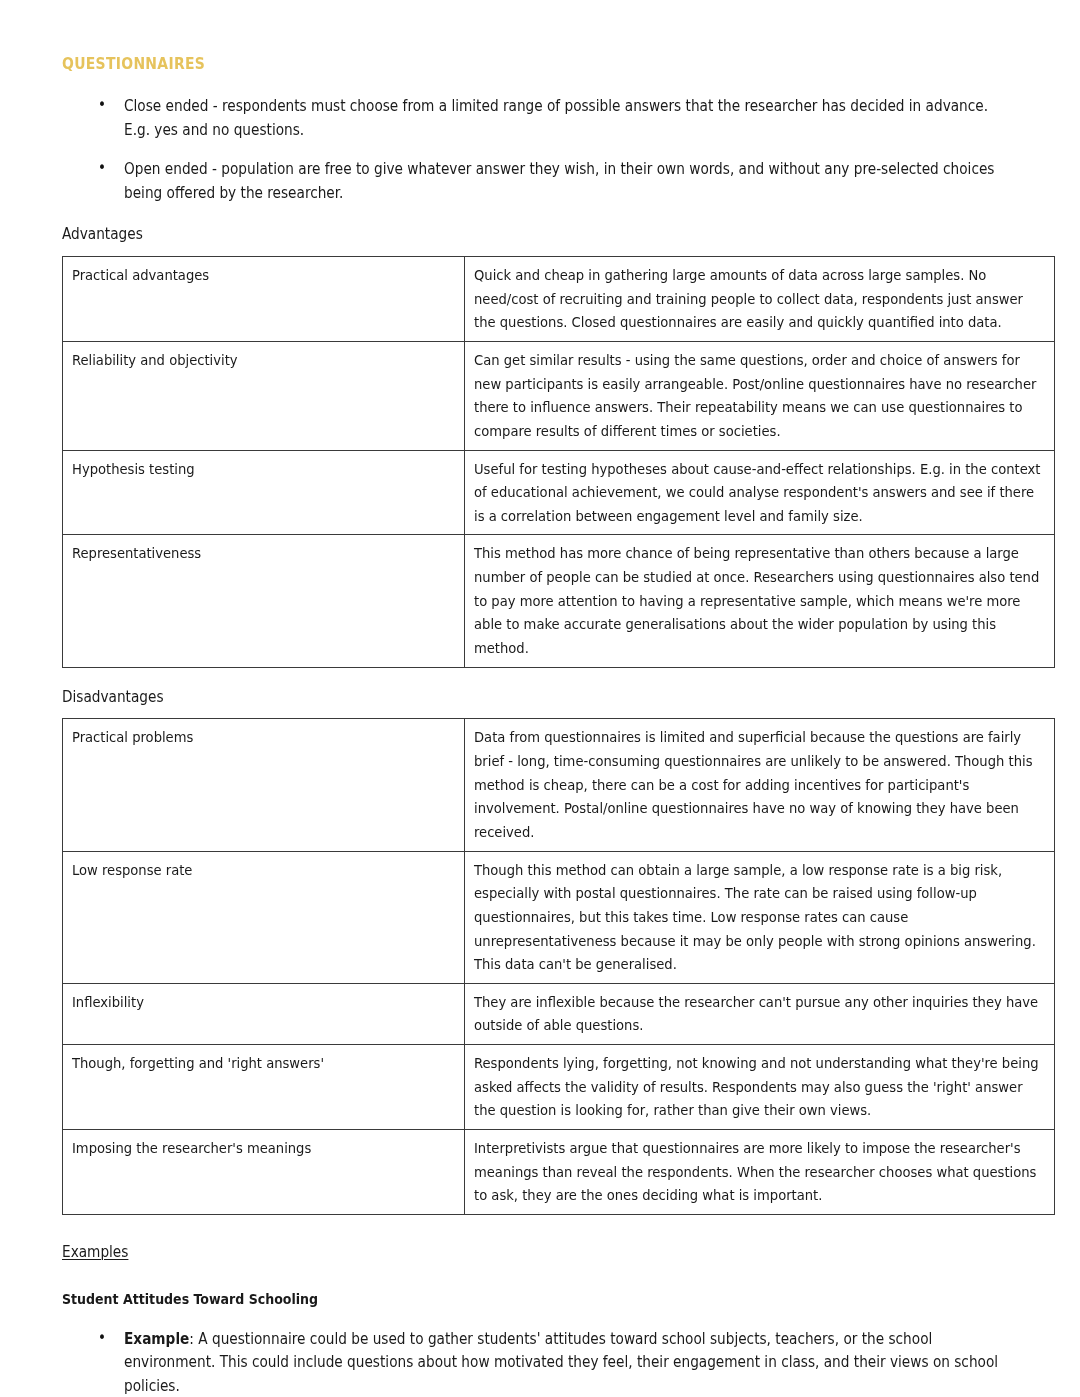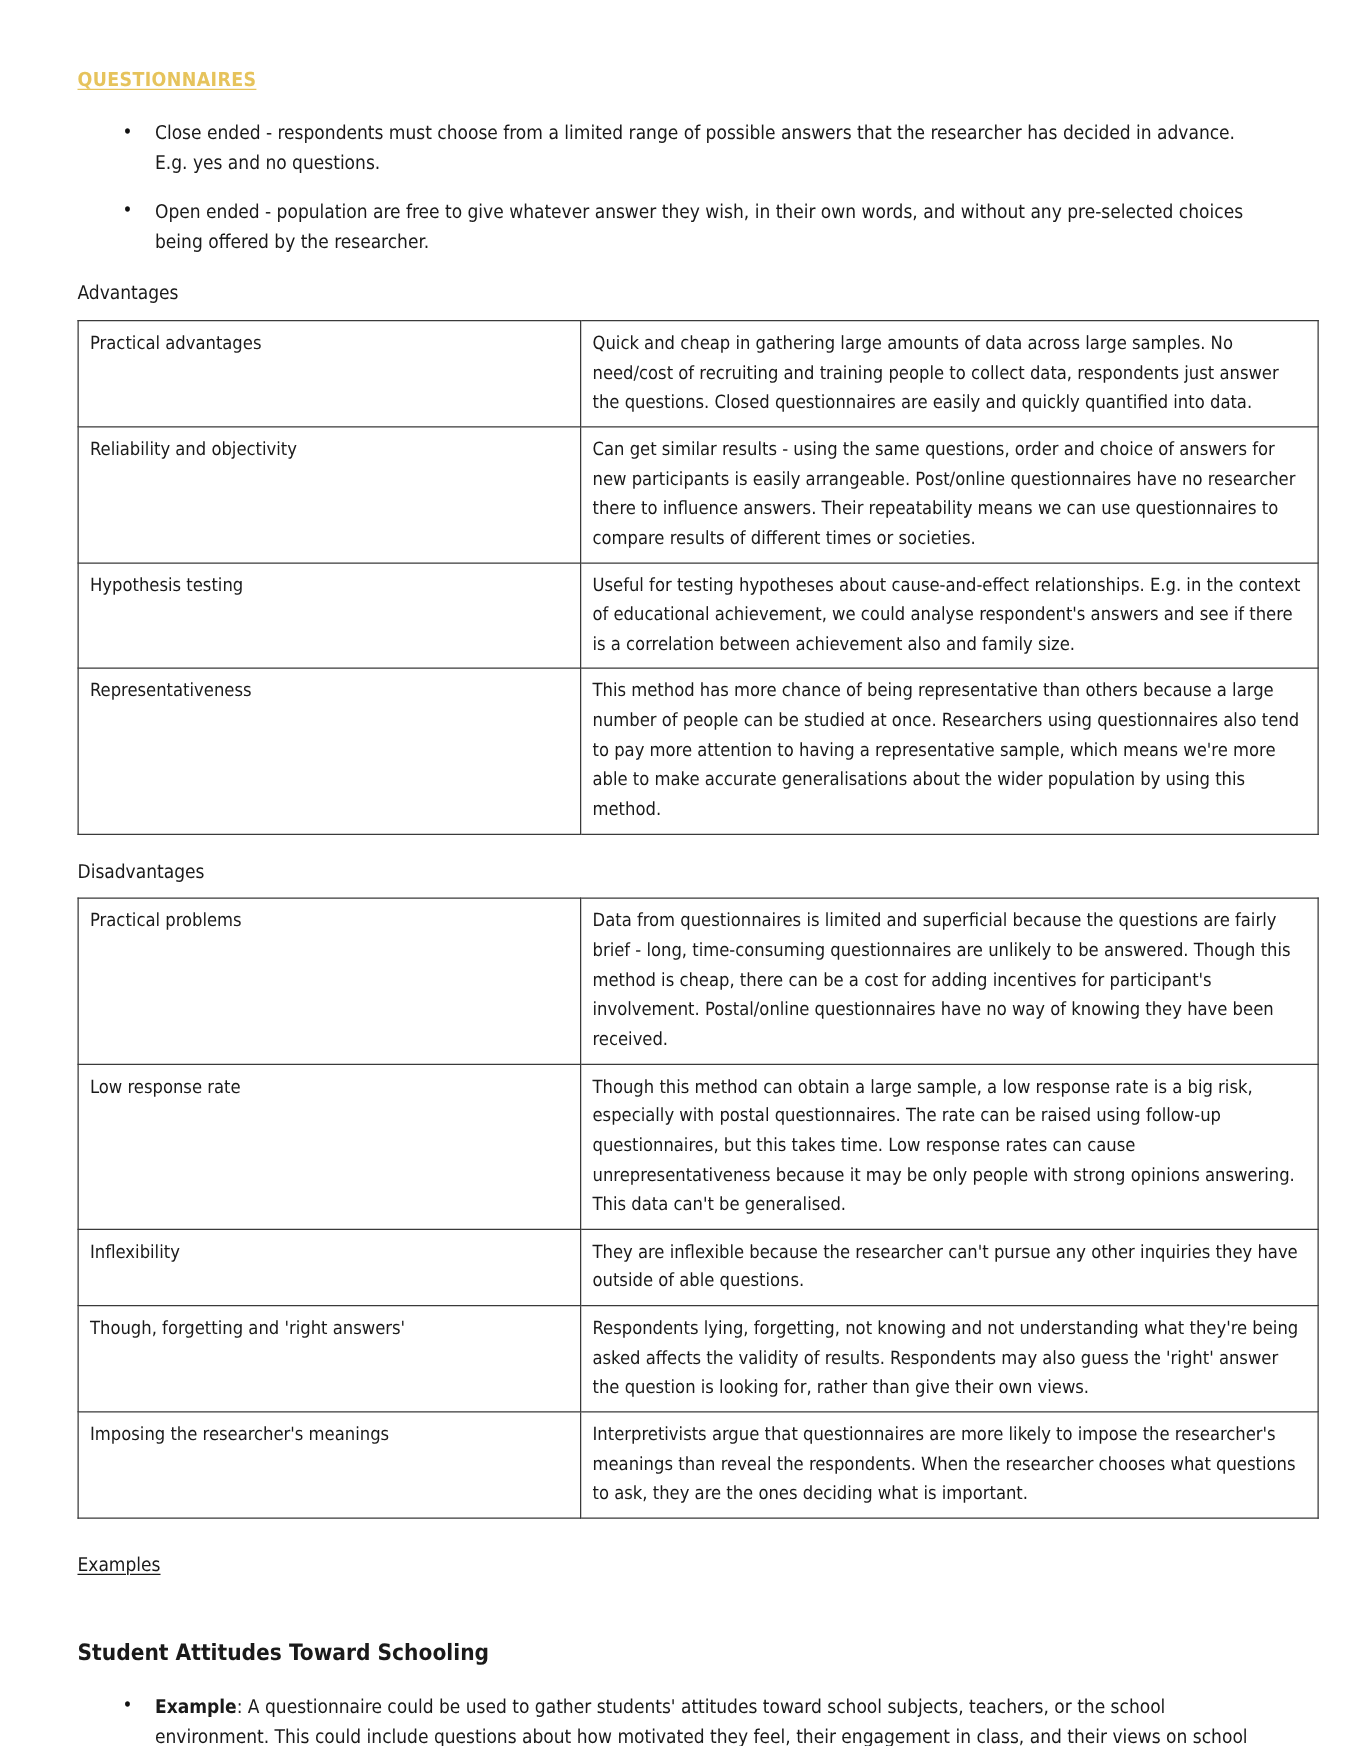--- a/index.html
+++ b/index.html
@@ -23,21 +23,20 @@
     padding: 56px 62px 20px 62px;
     position: relative;
   }
 
   
   .doc-title {
     font-size: 15.5px;
     font-weight: 700;
     letter-spacing: 0.3px;
     color: #e6c35c;
-    text-decoration: underline;
     text-underline-offset: 2px;
     text-decoration-thickness: 1px;
     margin: 0 0 22px 0;
     line-height: 1.1;
   }
 
   
   ul.bullets {
     list-style: none;
     margin: 0;
@@ -67,23 +66,23 @@
     line-height: 1.3;
   }
   .section-label.underlined {
     text-decoration: underline;
     text-underline-offset: 2px;
     text-decoration-thickness: 1px;
     display: inline-block;
     margin-bottom: 12px;
   }
   .sub-heading {
-    font-size: 18px;
+    font-size: 14px;
     font-weight: 700;
-    margin: 36px 0 20px 0;
+    margin: 15px 0 20px 0;
     line-height: 1.3;
   }
 
   
   table.notes-table {
     width: 956px;
     border-collapse: collapse;
     table-layout: fixed;
     margin: 0 0 0 0;
     border: 1.4px solid #222;
@@ -122,21 +121,21 @@
       <tr>
         <td class="col-key">Practical advantages</td>
         <td class="col-val">Quick and cheap in gathering large amounts of data across large samples. No need/cost of recruiting and training people to collect data, respondents just answer the questions. Closed questionnaires are easily and quickly quantified into data.</td>
       </tr>
       <tr>
         <td class="col-key">Reliability and objectivity</td>
         <td class="col-val">Can get similar results - using the same questions, order and choice of answers for new participants is easily arrangeable. Post/online questionnaires have no researcher there to influence answers. Their repeatability means we can use questionnaires to compare results of different times or societies.</td>
       </tr>
       <tr>
         <td class="col-key">Hypothesis testing</td>
-        <td class="col-val">Useful for testing hypotheses about cause-and-effect relationships. E.g. in the context of educational achievement, we could analyse respondent's answers and see if there is a correlation between achievement also and family size.</td>
+        <td class="col-val">Useful for testing hypotheses about cause-and-effect relationships. E.g. in the context of educational achievement, we could analyse respondent's answers and see if there is a correlation between engagement level and family size.</td>
       </tr>
       <tr>
         <td class="col-key">Representativeness</td>
         <td class="col-val">This method has more chance of being representative than others because a large number of people can be studied at once. Researchers using questionnaires also tend to pay more attention to having a representative sample, which means we're more able to make accurate generalisations about the wider population by using this method.</td>
       </tr>
     </tbody>
   </table>
 
   <div class="section-label">Disadvantages</div>
 

